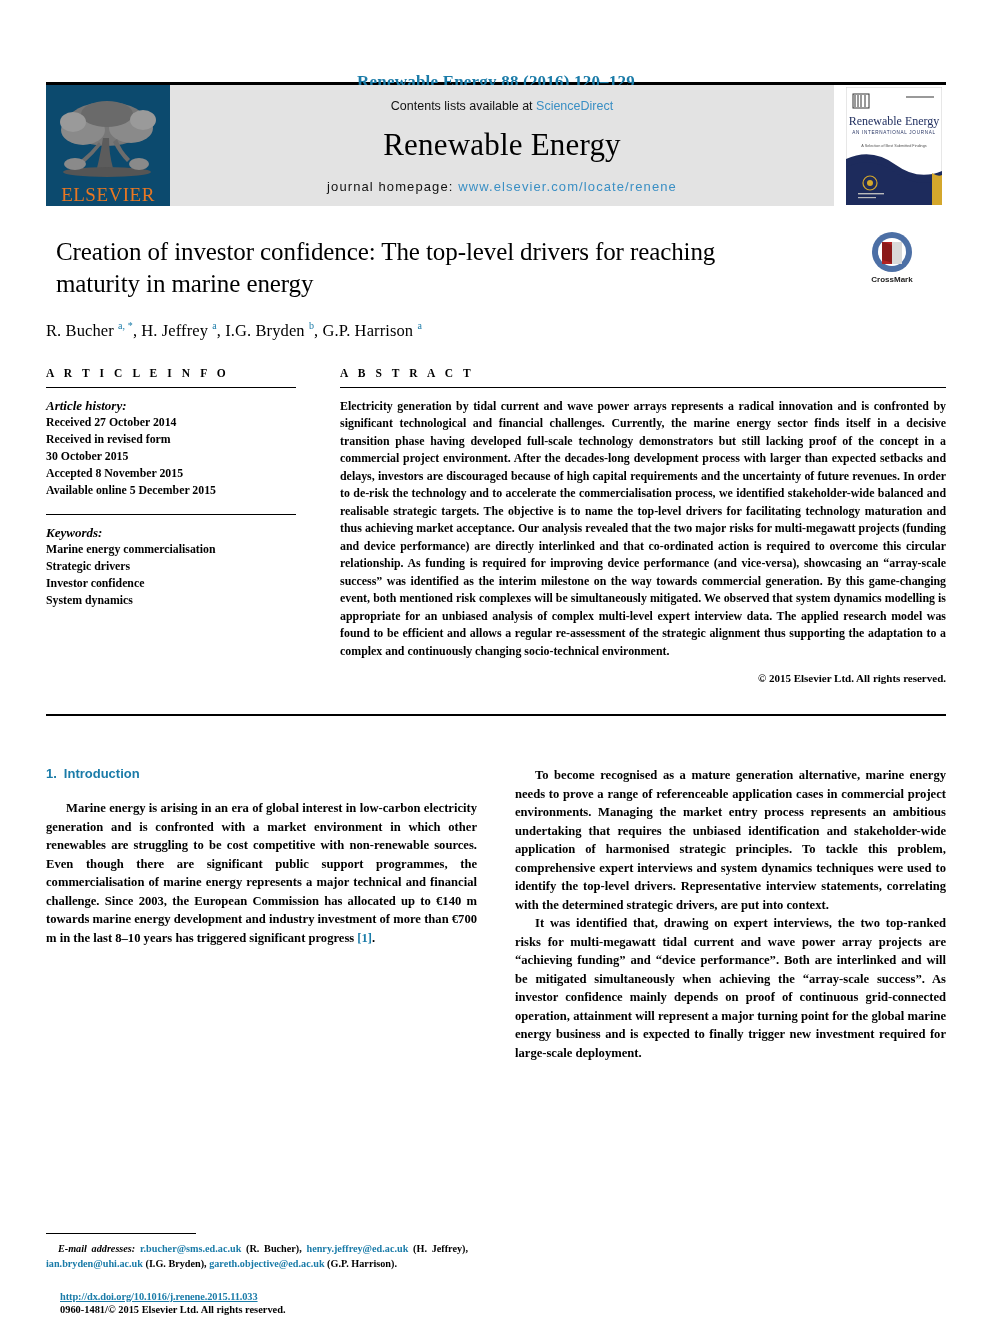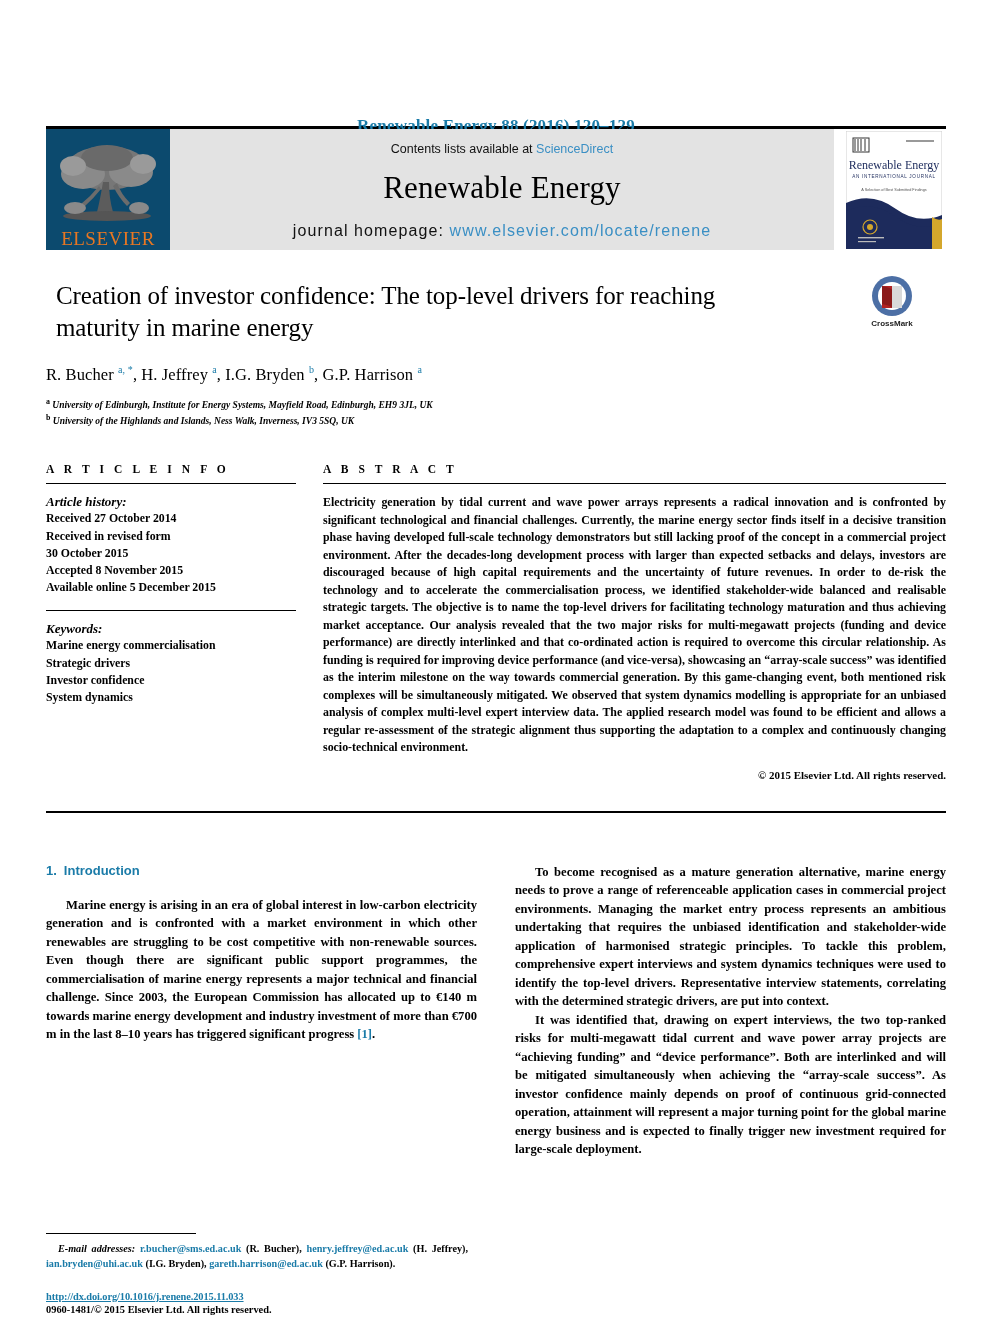--- a/index.html
+++ b/index.html
@@ -15,21 +15,21 @@
   }
   .page { position: relative; width: 992px; height: 1323px; padding: 0 46px; }
 
   
   .running-head {
     text-align: center;
     color: #1a7ba8;
     font-size: 17px;
     font-weight: bold;
     letter-spacing: .2px;
-    padding-top: 116px;
+    padding-top: 72px;
     height: 20px;
   }
 
   
   .masthead {
     margin-top: 10px;
     border-top: 3px solid #000;
     display: flex;
     align-items: stretch;
     height: 124px;
@@ -70,21 +70,21 @@
   }
   .contents-line .sd { color: #3a8fc4; }
   .journal-name {
     font-family: "Liberation Serif", serif;
     font-size: 31px;
     margin: 14px 0 16px;
     letter-spacing: .2px;
   }
   .homepage-line {
     font-family: "Liberation Sans", sans-serif;
-    font-size: 16px;
+    font-size: 13px;
     letter-spacing: 1.1px;
     color: #111;
   }
   .homepage-line .url { color: #3a8fc4; }
   .cover-thumb {
     width: 104px;
     flex: 0 0 104px;
     margin-left: 8px;
     background: #fff;
     display: flex;
@@ -127,22 +127,22 @@
     font-size: 9.5px;
     font-style: italic;
     font-weight: bold;
     line-height: 1.45;
   }
   .affiliations sup { font-style: normal; }
 
   
   .info-abstract {
     display: flex;
-    margin-top: 34px;
-    gap: 27px;
+    margin-top: 26px;
+    gap: 44px;
   }
   .col-info { width: 250px; flex: 0 0 250px; }
   .col-abstract { flex: 1; }
   .sec-head {
     font-family: "Liberation Serif", serif;
     font-size: 11.5px;
     font-weight: bold;
     letter-spacing: 3.6px;
   }
   .rule { border-top: 1.6px solid #000; margin-top: 8px; }
@@ -217,21 +217,21 @@
     font-size: 10.2px;
     font-weight: bold;
     line-height: 1.48;
     text-align: justify;
     text-indent: 12px;
     margin-top: 1px;
   }
   .emails a, .mail { color: #1a7ba8; text-decoration: none; }
   .doi-area {
     position: absolute;
-    left: 46px;
+    left: 60px;
     bottom: 8px;
     width: 430px;
   }
   .doi {
     font-size: 10.4px;
     font-weight: bold;
     color: #1a7ba8;
     text-decoration: underline;
     display: block;
     letter-spacing: -.1px;
@@ -315,24 +315,20 @@
         <circle cx="22" cy="22" r="14" fill="#ffffff"></circle>
         <path d="M12 12 h10 v22 h-10 z" fill="#b22222"></path>
         <path d="M22 12 h10 v22 h-10 z" fill="#d9d9d9"></path>
         <path d="M12 12 q10 2 10 4 v18 q0 -2 -10 -4 z" fill="#8b1a1a"></path>
       </svg>
       <div class="crossmark-label">CrossMark</div>
     </div>
 
     <div class="authors">R. Bucher <sup>a, *</sup>, H. Jeffrey <sup>a</sup>, I.G. Bryden <sup>b</sup>, G.P. Harrison <sup>a</sup></div>
 
-    <div class="affiliations">
-      <div><sup>a</sup> <span>University of Edinburgh, Institute for Energy Systems, Mayfield Road, Edinburgh, EH9 3JL, UK</span></div>
-      <div><sup>b</sup> <span>University of the Highlands and Islands, Ness Walk, Inverness, IV3 5SQ, UK</span></div>
-    </div>
   </div>
 
   <div class="info-abstract">
 
     <div class="col-info">
       <div class="sec-head">A R T I C L E   I N F O</div>
       <div class="rule"></div>
       <div class="hist-label">Article history:</div>
       <div class="hist-line">Received 27 October 2014</div>
       <div class="hist-line">Received in revised form</div>
@@ -374,21 +370,21 @@
   <div class="footnote-area">
     <div class="footnote-rule"></div>
     <div class="emails">
       <i>E-mail addresses:</i>
       <span class="mail">r.bucher@sms.ed.ac.uk</span>
       <span>(R. Bucher)</span>,
       <span class="mail">henry.jeffrey@ed.ac.uk</span>
       <span>(H. Jeffrey)</span>,
       <span class="mail">ian.bryden@uhi.ac.uk</span>
       <span>(I.G. Bryden)</span>,
-      <span class="mail">gareth.harrison@ed.ac.uk</span>
+      <span class="mail">gareth.objective@ed.ac.uk</span>
       <span>(G.P. Harrison)</span>.
     </div>
   </div>
 
   <div class="doi-area">
     <span class="doi">http://dx.doi.org/10.1016/j.renene.2015.11.033</span>
     <div class="issn">0960-1481/© 2015 Elsevier Ltd. All rights reserved.</div>
   </div>
 
 </div>

